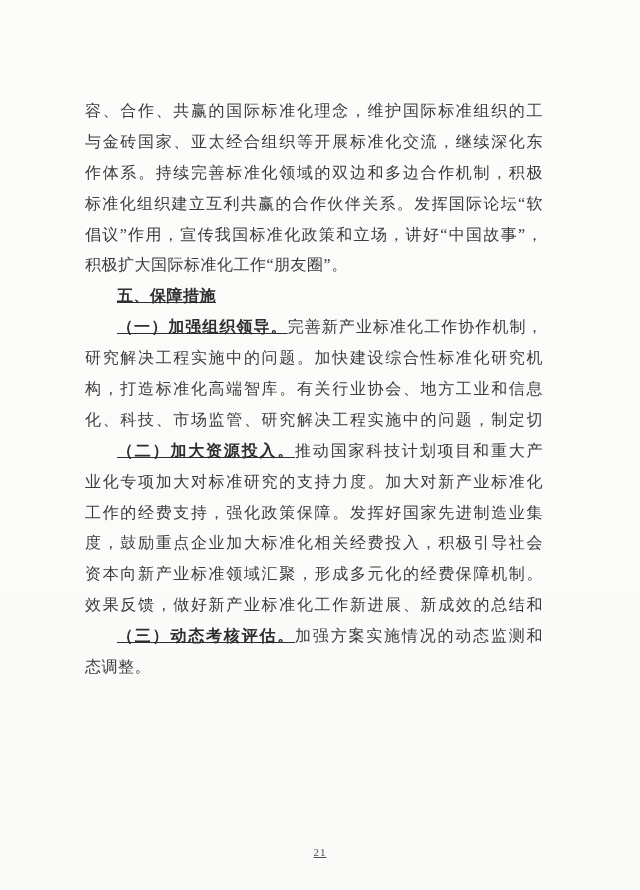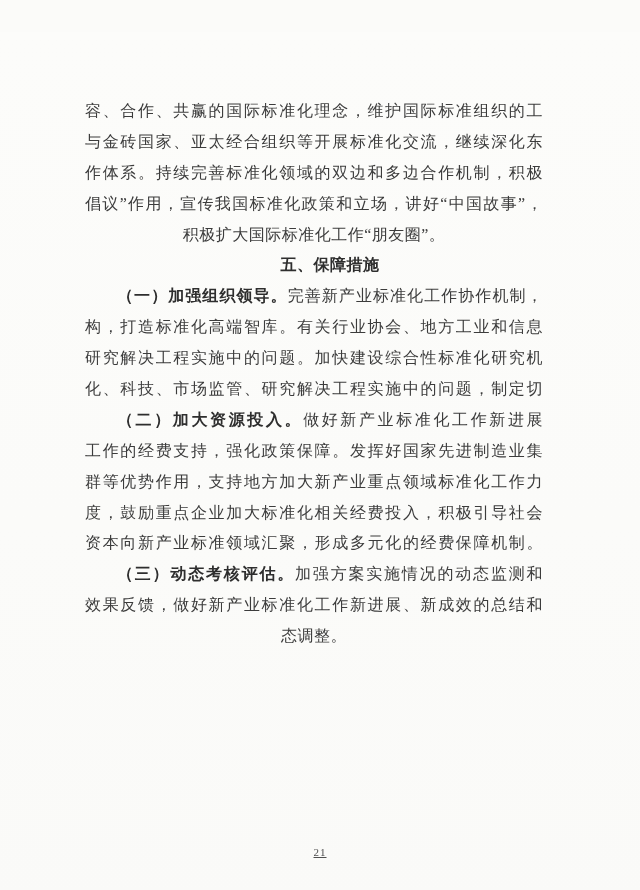--- a/index.html
+++ b/index.html
@@ -18,68 +18,70 @@
   .textblock {
     position: absolute;
     left: 85px; top: 64px;
     width: 458px;
     font-size: 16px;
     color: #3c3c3c;
   }
   .line {
     height: 30.9px;
     line-height: 30.9px;
-    text-align: center;
+    text-align: left;
     letter-spacing: 0.5px;
   }
   .line.j {
     text-align: justify;
     text-align-last: justify;
   }
   .line.ind { text-indent: 2em; }
   .line .bold, .line.hd {
     font-weight: 700;
     color: #2e2e2e;
+    text-decoration: underline;
   }
   .pagenum {
     position: absolute;
     left: 0; top: 814px;
     width: 640px;
     text-align: center;
     font-size: 11px;
     letter-spacing: 1px;
     color: #4f4f4f;
     text-decoration: underline;
   }
 </style>
 </head>
 <body>
 
 <div class="page">
   <div class="textblock">
     <div class="line j">容、合作、共赢的国际标准化理念，维护国际标准组织的工</div>
     <div class="line j">与金砖国家、亚太经合组织等开展标准化交流，继续深化东</div>
     <div class="line j">作体系。持续完善标准化领域的双边和多边合作机制，积极</div>
+    <div class="line j">标准化组织建立互利共赢的合作伙伴关系。发挥国际论坛“软</div>
     <div class="line j">倡议”作用，宣传我国标准化政策和立场，讲好“中国故事”，</div>
     <div class="line">积极扩大国际标准化工作“朋友圈”。</div>
     <div class="line ind hd">五、保障措施</div>
     <div class="line j ind">
       <span class="bold">（一）加强组织领导。</span><span>完善新产业标准化工作协作机制，</span>
     </div>
+    <div class="line j">研究解决工程实施中的问题。加快建设综合性标准化研究机</div>
     <div class="line j">构，打造标准化高端智库。有关行业协会、地方工业和信息</div>
-    <div class="line j">研究解决工程实施中的问题。加快建设综合性标准化研究机</div>
     <div class="line j">化、科技、市场监管、研究解决工程实施中的问题，制定切</div>
     <div class="line j ind">
-      <span class="bold">（二）加大资源投入。</span><span>做好新产业标准化工作新进展</span>
+      <span class="bold">（二）加大资源投入。</span><span>推动国家科技计划项目和重大产</span>
     </div>
+    <div class="line j">业化专项加大对标准研究的支持力度。加大对新产业标准化</div>
     <div class="line j">工作的经费支持，强化政策保障。发挥好国家先进制造业集</div>
-    <div class="line j">群等优势作用，支持地方加大新产业重点领域标准化工作力</div>
     <div class="line j">度，鼓励重点企业加大标准化相关经费投入，积极引导社会</div>
     <div class="line j">资本向新产业标准领域汇聚，形成多元化的经费保障机制。</div>
+    <div class="line j">效果反馈，做好新产业标准化工作新进展、新成效的总结和</div>
     <div class="line j ind">
       <span class="bold">（三）动态考核评估。</span><span>加强方案实施情况的动态监测和</span>
     </div>
-    <div class="line j">效果反馈，做好新产业标准化工作新进展、新成效的总结和</div>
     <div class="line">态调整。</div>
   </div>
 
   <div class="pagenum">21</div>
 </div>
 
 </body></html>

